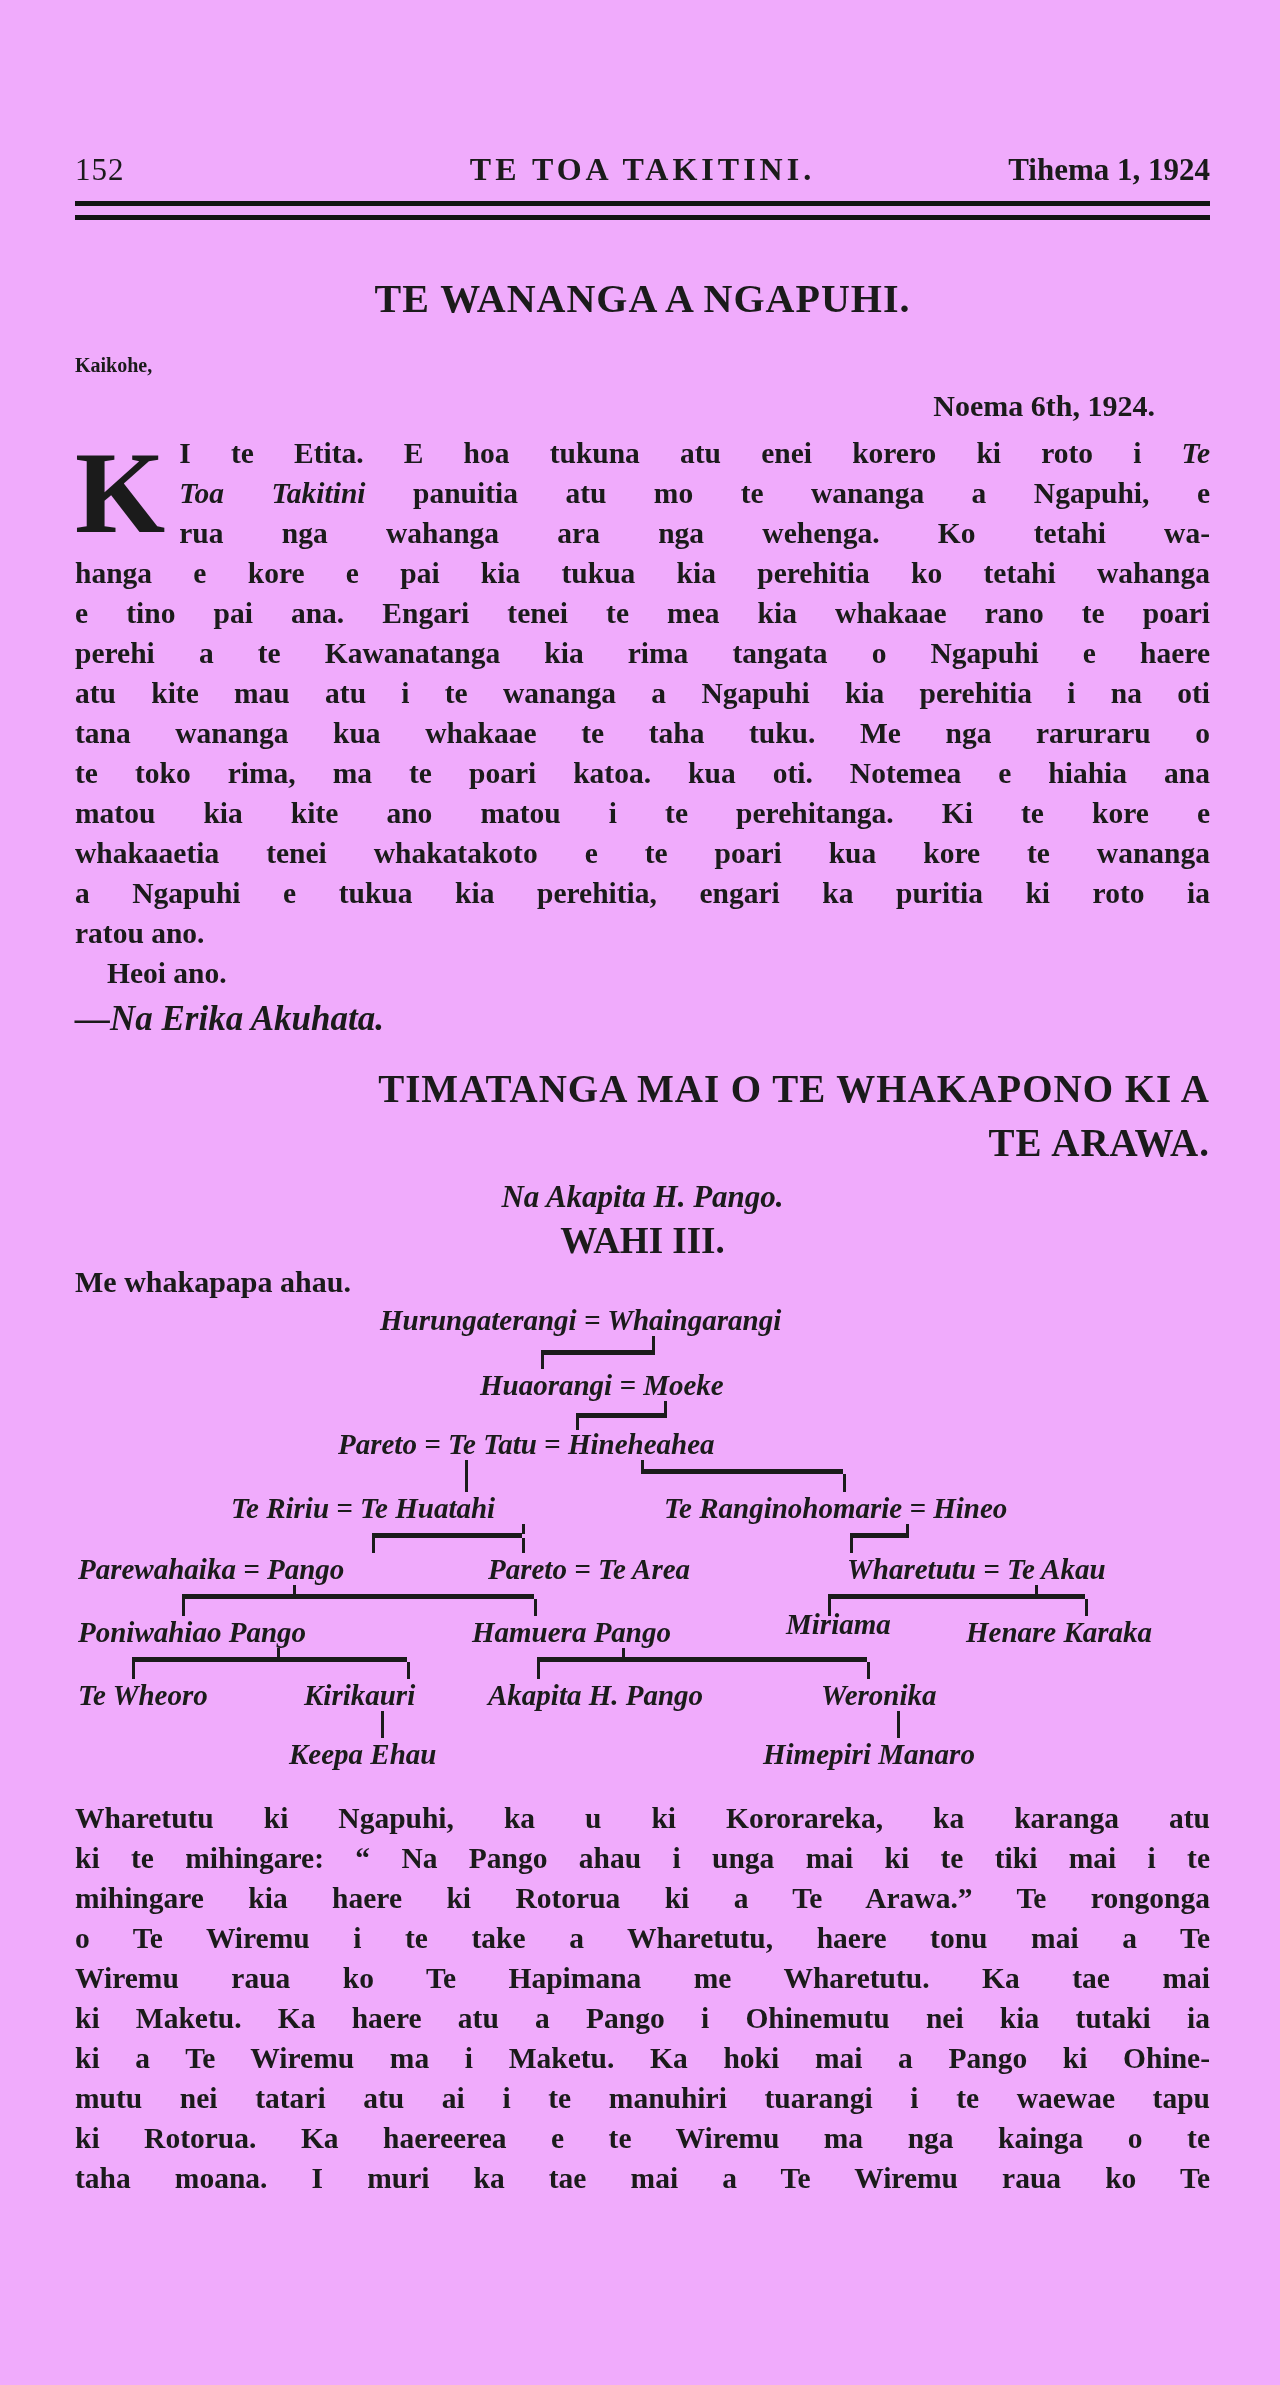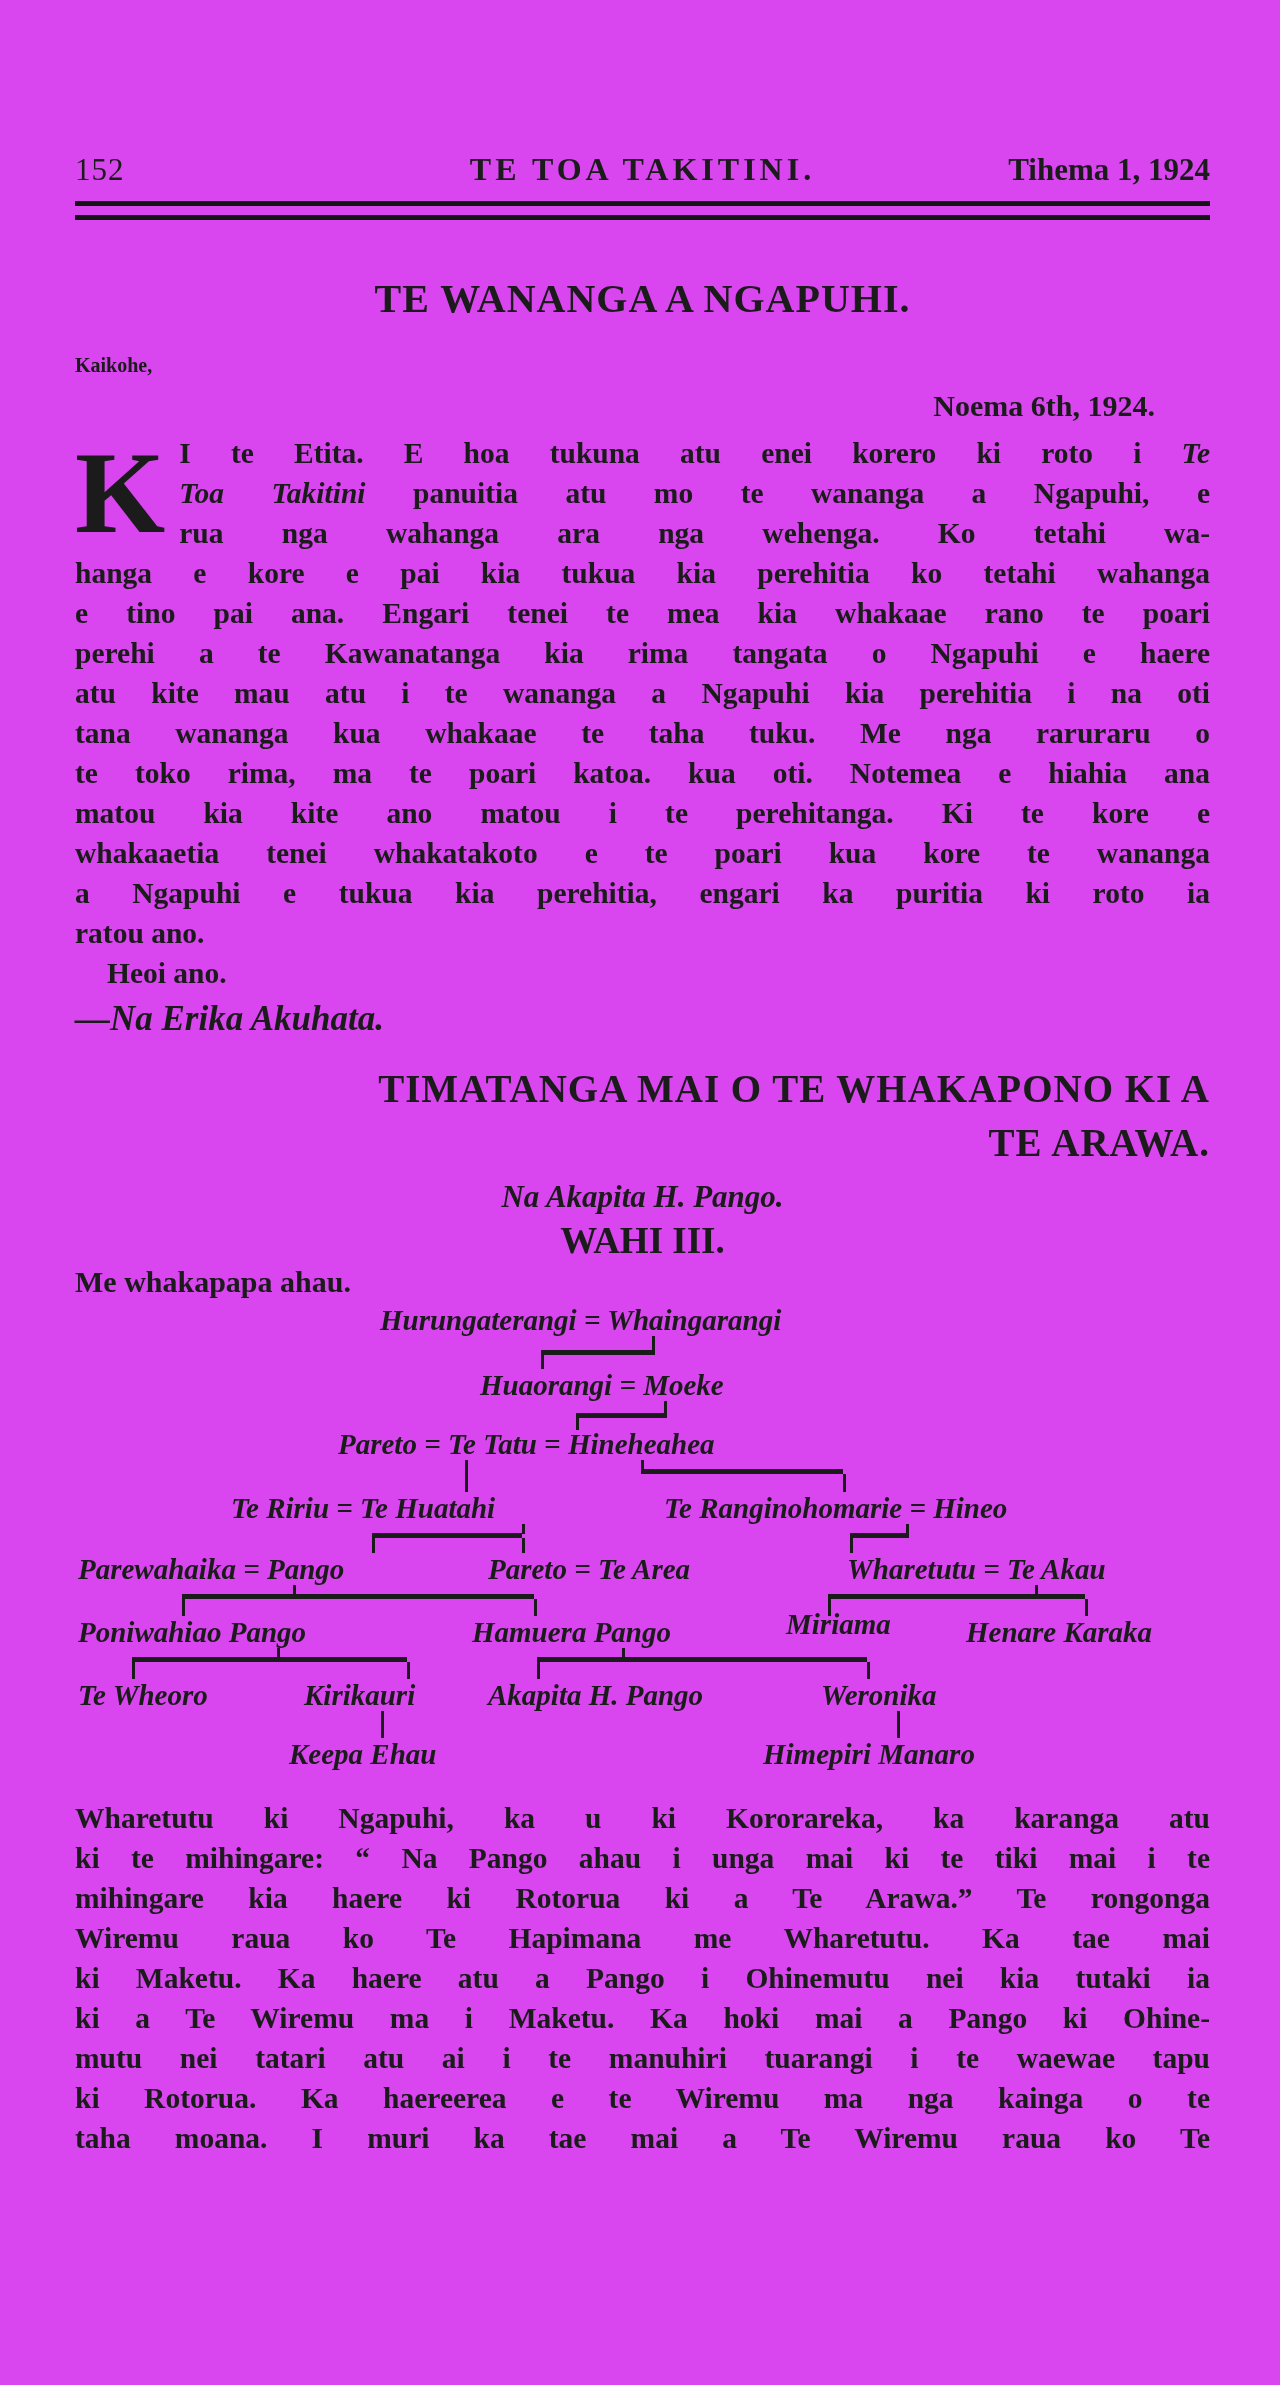--- a/index.html
+++ b/index.html
@@ -1,21 +1,21 @@
 <!DOCTYPE html>
 <html><head>
 <meta charset="utf-8">
 <style>
   html, body { margin: 0; padding: 0; background: #ffffff; }
   .page {
     position: relative;
     width: 1280px;
     height: 2385px;
     margin: 0;
-    background: #d946ef;
+    background: #f0abfc;
     color: #1b1b1b;
     font-family: "Liberation Serif", serif;
     font-weight: 700;
     box-sizing: border-box;
     padding: 0 70px 0 75px;
     overflow: hidden;
   }
   
   .header { position: relative; margin-top: 150px; height: 38px; }
   .pgnum  { position: absolute; left: 0; bottom: 0; font-size: 31px; font-weight: 400; letter-spacing: 1px; }
@@ -148,20 +148,21 @@
     <div class="vt" style="left:462px;top:362px;height:17px"></div>
     <div class="vt" style="left:792px;top:362px;height:17px"></div>
     <div class="vt" style="left:306px;top:411px;height:27px"></div>
     <div class="vt" style="left:822px;top:411px;height:27px"></div>
   </div>
 
   <div class="para2">
     <div class="jline">Wharetutu ki Ngapuhi, ka u ki Kororareka, ka karanga atu</div>
     <div class="jline">ki te mihingare: “ Na Pango ahau i unga mai ki te tiki mai i te</div>
     <div class="jline">mihingare kia haere ki Rotorua ki a Te Arawa.”  Te rongonga</div>
+    <div class="jline">o Te Wiremu i te take a Wharetutu, haere tonu mai a Te</div>
     <div class="jline">Wiremu raua ko Te Hapimana me Wharetutu.  Ka tae mai</div>
     <div class="jline">ki Maketu.  Ka haere atu a Pango i Ohinemutu nei kia tutaki ia</div>
     <div class="jline">ki a Te Wiremu ma i Maketu.  Ka hoki mai a Pango ki Ohine-</div>
     <div class="jline">mutu nei tatari atu ai i te manuhiri tuarangi i te waewae tapu</div>
     <div class="jline">ki Rotorua.  Ka haereerea e te Wiremu ma nga kainga o te</div>
     <div class="jline">taha moana.  I muri ka tae mai a Te Wiremu raua ko Te</div>
   </div>
 
 </div>
 

